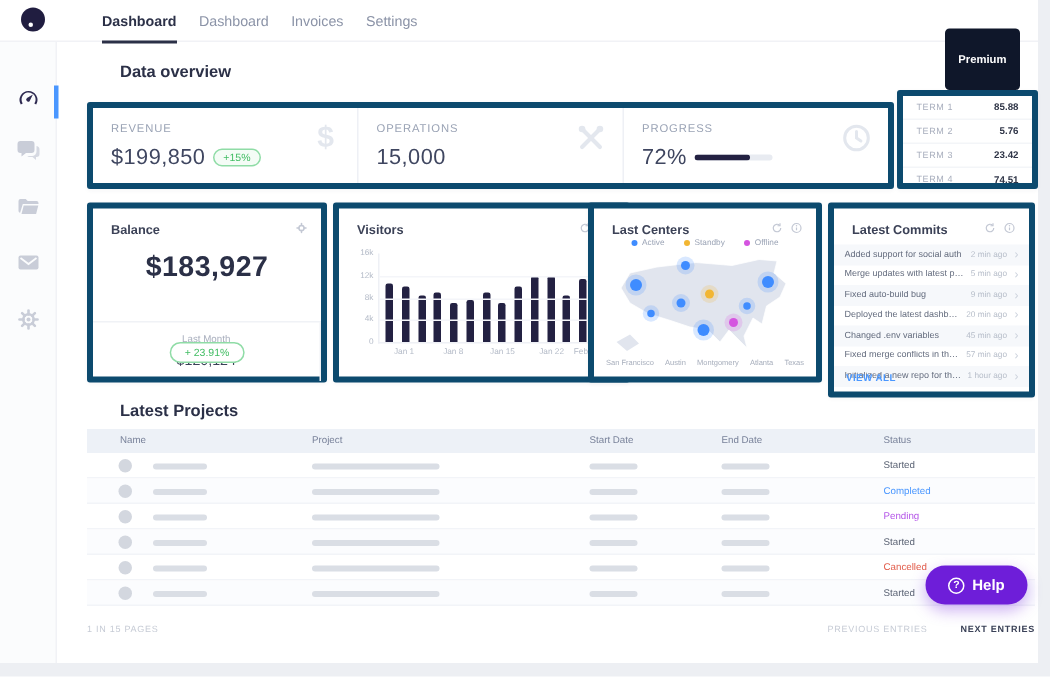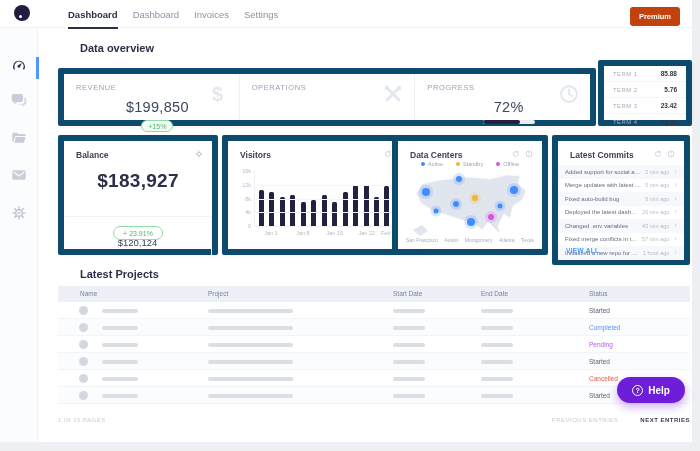--- a/index.html
+++ b/index.html
@@ -8,44 +8,44 @@
   .app { position:absolute; left:0; top:0; width:692px; height:442px; background:#fff; }
 
   
   .topbar { position:absolute; top:0; left:0; right:0; height:28px; background:#fff; border-bottom:1px solid #f1f2f6; z-index:4; }
   .logo { position:absolute; left:14px; top:5px; width:16px; height:16px; border-radius:50%; background:#201d40; cursor:pointer; }
   .logo::after { content:''; position:absolute; left:5px; bottom:3px; width:3px; height:3px; border-radius:50%; background:#fff; }
   .nav { position:absolute; left:68px; top:0; height:28px; display:flex; gap:15px; align-items:stretch; }
   .nav-item { font-size:9.5px; color:#8b93a7; cursor:pointer; position:relative; display:flex; align-items:center; }
   .nav-item.active { color:#2b3047; font-weight:bold; }
   .nav-item.active::after { content:''; position:absolute; left:0; right:0; bottom:-1px; height:2px; background:#2b3047; }
-  .premium { position:absolute; right:12px; top:7px; background:#c2410c; color:#fff; font-size:7.5px; font-weight:bold; padding:5px 9px; border-radius:3px; cursor:pointer; }
+  .premium { position:absolute; right:12px; top:19px; background:#0f172a; color:#fff; font-size:7.5px; font-weight:bold; padding:16px 9px; border-radius:3px; cursor:pointer; }
 
   
   .sidebar { position:absolute; left:0; top:28px; bottom:0; width:38px; background:#fbfcfd; border-right:1px solid #f1f2f6; z-index:3; }
   .side-icon { position:absolute; left:11px; width:16px; height:16px; color:#c9cdd8; cursor:pointer; }
   .side-icon svg { width:100%; height:100%; display:block; }
   .side-icon.active { color:#2f2b52; }
   .active-bar { position:absolute; left:36px; top:57px; width:3px; height:22px; background:#4a97ff; z-index:6; }
 
   
   .main { position:absolute; left:38px; top:28px; right:0; bottom:0; }
   .page-title { position:absolute; left:42px; font-size:11px; font-weight:bold; color:#2b3047; }
-  .card { position:absolute; background:#fff; border:6px solid #0c4a6e; border-radius:2px; box-shadow:0 1px 3px rgba(40,50,80,.04); }
+  .card { position:absolute; background:#fff; border:4px solid #0c4a6e; border-radius:2px; box-shadow:0 1px 3px rgba(40,50,80,.04); }
   .card-title { position:absolute; left:12px; top:9px; font-size:8.5px; font-weight:bold; color:#3c4257; }
   .card-icons { position:absolute; right:9px; top:9px; display:flex; gap:5px; color:#c3c8d4; }
   .mini-icon { width:8px; height:8px; cursor:pointer; }
   .mini-icon svg { width:100%; height:100%; display:block; }
 
   
   #stats-row { left:20px; top:40px; width:538px; height:58px; display:flex; }
   .stat-cell { flex:1; border-right:1px solid #eef0f5; position:relative; padding:9px 0 0 12px; }
   .stat-cell:last-child { border-right:none; }
   .stat-label { font-size:7.5px; letter-spacing:.6px; color:#9aa3b5; }
-  .stat-value-row { display:flex; align-items:center; gap:5px; margin-top:7px;flex-direction:column; }
+  .stat-value-row { display:flex; align-items:center; gap:5px; margin-top:7px; }
   .stat-value { font-size:14.5px; color:#3f4660; letter-spacing:.3px; }
   .pill { font-size:7px; padding:1.5px 6px; border-radius:8px; border:1px solid; }
   .pill.up { color:#41bd63; border-color:#8fdca6; background:#f4fcf6; }
   .pill.down { color:#e2574c; border-color:#f2aaa3; background:#fef5f4; }
   .stat-icon { position:absolute; right:10px; top:9px; width:22px; height:22px; color:#e3e7ee; }
   .stat-icon svg { width:100%; height:100%; display:block; }
   .stat-icon.dollar { font-size:20px; font-weight:bold; line-height:22px; text-align:center; }
   .progress-track { width:52px; height:4px; background:#e8ebf1; border-radius:2px; overflow:hidden; }
   .progress-fill { height:100%; background:#232142; border-radius:2px; }
 
@@ -191,20 +191,23 @@
         <div class="stat-cell">
           <div class="stat-label">REVENUE</div>
           <div class="stat-value-row">
             <span class="stat-value">$199,850</span>
             <span class="pill up">+15%</span>
           </div>
           <div class="stat-icon dollar">$</div>
         </div>
         <div class="stat-cell">
           <div class="stat-label">OPERATIONS</div>
+          <div class="stat-value-row">
+            <span class="stat-value">15,000</span>
+          </div>
           <div class="stat-icon">
             <svg viewBox="0 0 24 24">
               <g stroke="currentColor" stroke-width="3" stroke-linecap="round">
                 <path d="M5.5 5.5l13 13"></path>
                 <path d="M18.5 5.5l-13 13"></path>
               </g>
               <circle cx="5.5" cy="5.5" r="2.4" fill="currentColor"></circle>
               <circle cx="18.5" cy="5.5" r="2.4" fill="currentColor"></circle>
             </svg>
           </div>
@@ -314,21 +317,21 @@
           <span class="ytick" style="top: 100%;">0</span>
           <span class="xtick" style="left: 10.7143%;">Jan 1</span>
           <span class="xtick" style="left: 32.1429%;">Jan 8</span>
           <span class="xtick" style="left: 53.5714%;">Jan 15</span>
           <span class="xtick" style="left: 75%;">Jan 22</span>
           <span class="xtick" style="left: 89.2857%;">Feb 1</span>
         </div>
     </div>
 
     <div class="card" id="dc-card">
-      <div class="card-title">Data Centers</div>
+      <div class="card-title">Last Centers</div>
       <div class="card-icons">
         <span class="mini-icon">
             <svg viewBox="0 0 24 24" fill="none" stroke="currentColor" stroke-width="2.4">
               <path d="M19.5 12a7.5 7.5 0 1 1-2.2-5.3"></path>
               <path d="M18 2.5v5h-5"></path>
             </svg>
           </span>
         <span class="mini-icon">
             <svg viewBox="0 0 24 24">
               <circle cx="12" cy="12" r="9" fill="none" stroke="currentColor" stroke-width="2.4"></circle>

